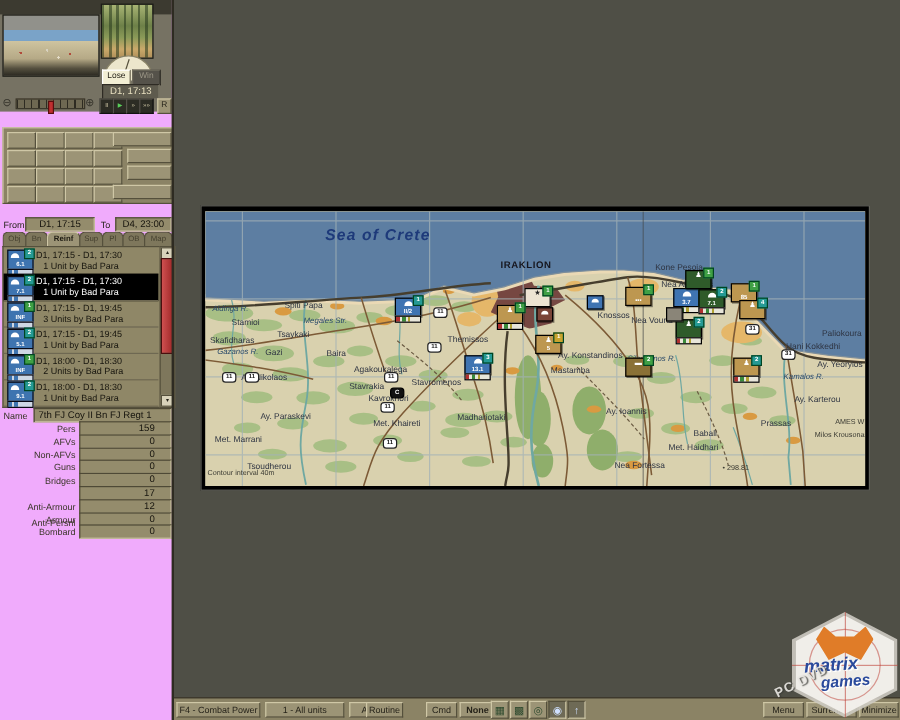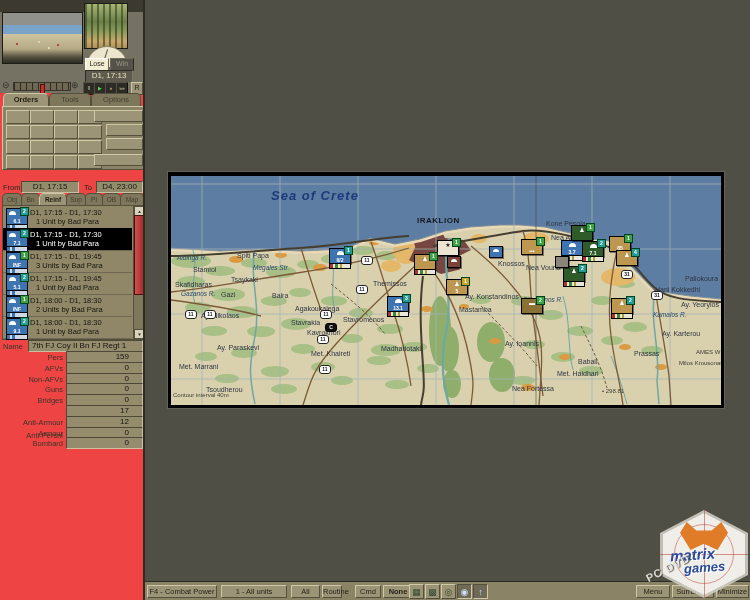--- a/index.html
+++ b/index.html
@@ -1,19 +1,19 @@
 <!DOCTYPE html>
 <html><head>
 <meta charset="utf-8">
 <style>
   html,body{margin:0;padding:0;background:#222;}
   #app{position:relative;width:750px;height:600px;overflow:hidden;background:#4f4f46;
        font-family:"Liberation Sans",sans-serif;-webkit-font-smoothing:none;}
   
-  #sidebar{position:absolute;left:0;top:0;width:145px;height:600px;background:#ef4444;}
+  #sidebar{position:absolute;left:0;top:0;width:145px;height:600px;background:#f0abfc;}
   #side-edge{position:absolute;left:143px;top:0;width:2px;height:600px;background:#2e2b22;}
   #side-top{position:absolute;left:0;top:0;width:143px;height:93px;background:#767263;}
   #title-strip{position:absolute;left:0;top:0;width:143px;height:12px;background:#3c3a30;}
   #terrain-view{position:absolute;left:2px;top:12px;width:79px;height:50px;border:1px solid #1c1c16;
     background:
       radial-gradient(2px 2px at 18% 62%,#b14a3a 50%,transparent 51%),
       radial-gradient(2px 2px at 46% 58%,#d8d2c0 50%,transparent 51%),
       radial-gradient(2px 2px at 70% 64%,#b14a3a 50%,transparent 51%),
       radial-gradient(2px 2px at 58% 70%,#e4dcc8 50%,transparent 51%),
       linear-gradient(180deg,#91918b 0%,#91918b 24%,#7aa3c8 24%,#7aa3c8 42%,#cfc4a0 42%,#b5a986 72%,#55503f 88%,#2c2a22 100%);}
@@ -174,25 +174,20 @@
         </div>
       <div id="zoom-slider">
         <span class="loupe" style="left:0">⊖</span>
         <div id="zs-track">
           <div id="zs-thumb"></div>
         </div>
         <span class="loupe" style="left:69px">⊕</span>
       </div>
     </div>
 
-    <div id="panel-tabs">
-        <div class="tab active" style="left: 1px; width: 44px;">Orders</div>
-        <div class="tab" style="left: 47px; width: 40px;">Tools</div>
-        <div class="tab" style="left: 89px; width: 48px;">Options</div>
-      </div>
     <div id="orders-panel">
         <div class="obtn" style="left: 3px; top: 3px; width: 22px; height: 12px;"></div>
         <div class="obtn" style="left: 27px; top: 3px; width: 22px; height: 12px;"></div>
         <div class="obtn" style="left: 51px; top: 3px; width: 22px; height: 12px;"></div>
         <div class="obtn" style="left: 75px; top: 3px; width: 22px; height: 12px;"></div>
         <div class="obtn" style="left: 3px; top: 18px; width: 22px; height: 12px;"></div>
         <div class="obtn" style="left: 27px; top: 18px; width: 22px; height: 12px;"></div>
         <div class="obtn" style="left: 51px; top: 18px; width: 22px; height: 12px;"></div>
         <div class="obtn" style="left: 75px; top: 18px; width: 22px; height: 12px;"></div>
         <div class="obtn" style="left: 3px; top: 33px; width: 22px; height: 12px;"></div>
@@ -595,21 +590,21 @@
           </div>
           <div class="cnt s" style="left: 384px; top: 80px; background: rgb(138, 133, 120);"></div>
         </div>
     </div>
   </div>
 
   <div id="bottombar">
       <div class="bbtn" style="left: 2px; width: 70px;">F4 - Combat Power</div>
       <div class="bbtn" style="left: 76px; width: 66px;">1 - All units</div>
       <div class="bbtn" style="left: 146px; width: 29px;">All</div>
-      <div class="bbtn" style="left: 177px; width: 20px;">Routine</div>
+      <div class="bbtn" style="left: 160px; width: 31px;">Routine</div>
       <div class="bbtn" style="left: 210px; width: 26px;">Cmd</div>
       <div class="bbtn" style="left: 238px; width: 30px; font-weight: bold;">None</div>
       <div class="ibtn" style="left: 264px;">▦</div>
       <div class="ibtn" style="left: 280px;">▩</div>
       <div class="ibtn" style="left: 296px;">◎</div>
       <div class="ibtn darkp" style="left: 312px;">◉</div>
       <div class="ibtn darkp" style="left: 328px;">↑</div>
       <div class="bbtn" style="left: 491px; width: 34px;">Menu</div>
       <div class="bbtn" style="left: 527px; width: 42px;">Surrender</div>
       <div class="bbtn" style="left: 571px; width: 33px;">Minimize</div>

